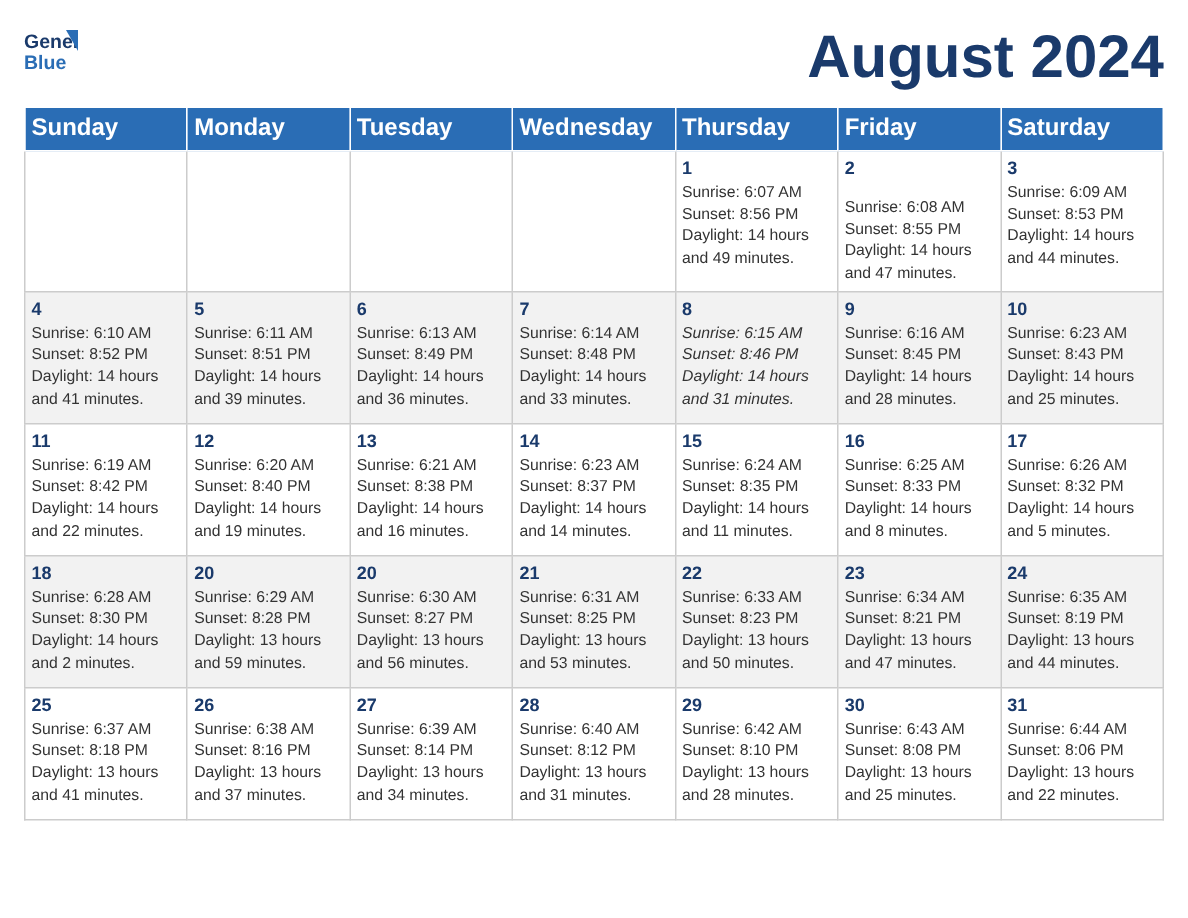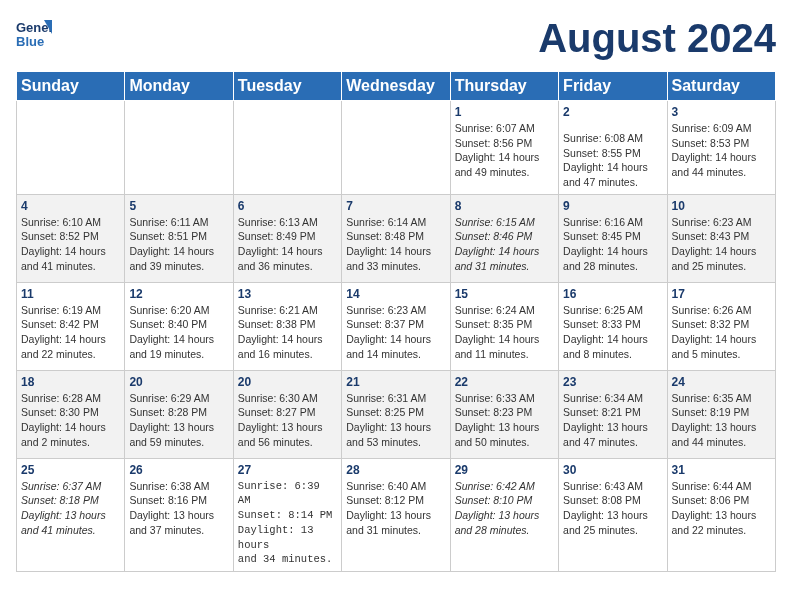--- a/index.html
+++ b/index.html
@@ -282,49 +282,49 @@
           <div class="day-number">24</div>
           <div class="day-info" style="white-space: pre-line;">Sunrise: 6:35 AM
 Sunset: 8:19 PM
 Daylight: 13 hours
 and 44 minutes.</div>
         </td>
       </tr>
       <tr>
         <td>
           <div class="day-number">25</div>
-          <div class="day-info" style="white-space: pre-line; font-style: italic;">Sunrise: 6:37 AM
+          <div class="day-info" style="white-space: pre-line;">Sunrise: 6:37 AM
 Sunset: 8:18 PM
 Daylight: 13 hours
 and 41 minutes.</div>
         </td>
         <td>
           <div class="day-number">26</div>
           <div class="day-info" style="white-space: pre-line;">Sunrise: 6:38 AM
 Sunset: 8:16 PM
 Daylight: 13 hours
 and 37 minutes.</div>
         </td>
         <td>
           <div class="day-number">27</div>
-          <div class="day-info" style="white-space: pre-line; font-family: Liberation Mono, monospace;">Sunrise: 6:39 AM
+          <div class="day-info" style="white-space: pre-line;">Sunrise: 6:39 AM
 Sunset: 8:14 PM
 Daylight: 13 hours
 and 34 minutes.</div>
         </td>
         <td>
           <div class="day-number">28</div>
           <div class="day-info" style="white-space: pre-line;">Sunrise: 6:40 AM
 Sunset: 8:12 PM
 Daylight: 13 hours
 and 31 minutes.</div>
         </td>
         <td>
           <div class="day-number">29</div>
-          <div class="day-info" style="white-space: pre-line; font-style: italic;">Sunrise: 6:42 AM
+          <div class="day-info" style="white-space: pre-line;">Sunrise: 6:42 AM
 Sunset: 8:10 PM
 Daylight: 13 hours
 and 28 minutes.</div>
         </td>
         <td>
           <div class="day-number">30</div>
           <div class="day-info" style="white-space: pre-line;">Sunrise: 6:43 AM
 Sunset: 8:08 PM
 Daylight: 13 hours
 and 25 minutes.</div>

